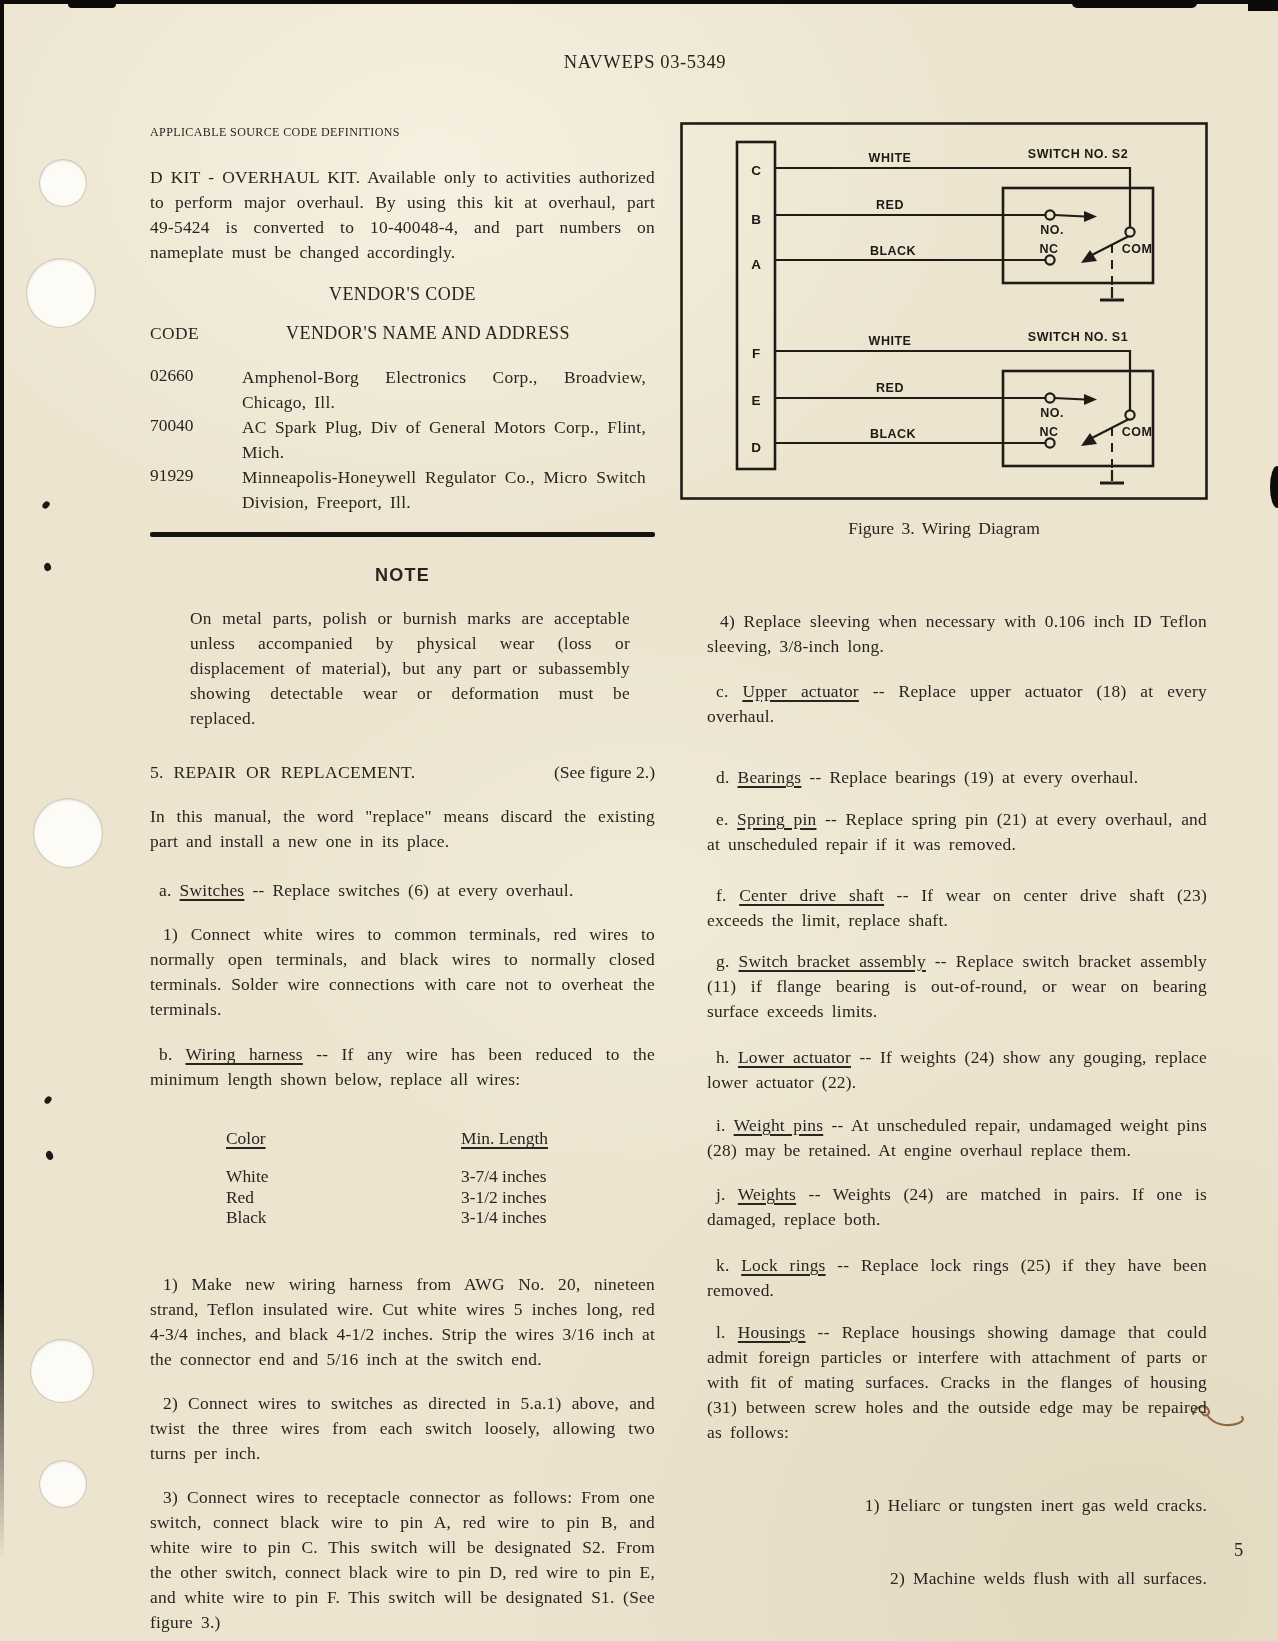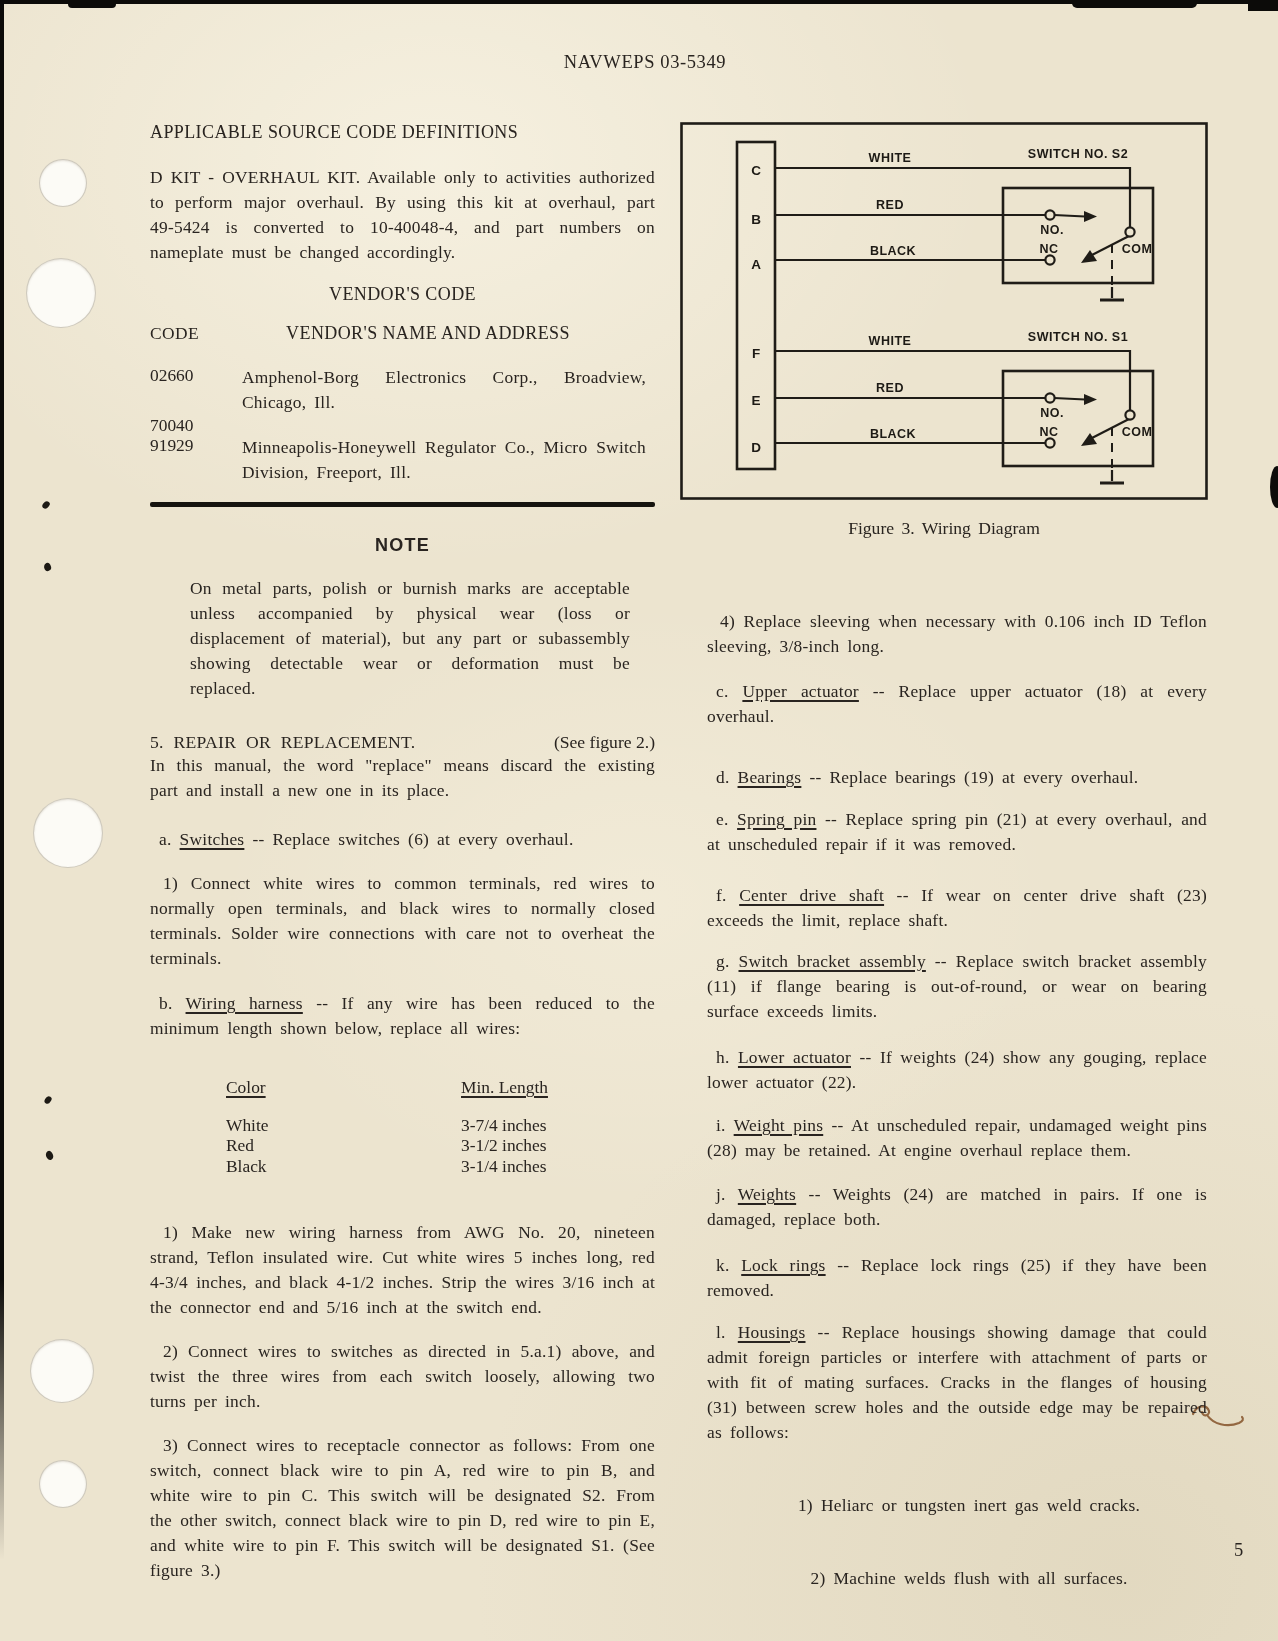--- a/index.html
+++ b/index.html
@@ -44,36 +44,36 @@
     font-size:18.5px;letter-spacing:0.6px;}
   .page-number{position:absolute;left:1234px;top:1540px;font-size:18.5px;}
   
   .para{margin:0;font-size:17.4px;line-height:25px;text-align:justify;
     word-spacing:3.4px;letter-spacing:0.25px;}
   .u{text-decoration:underline;text-underline-offset:3px;text-decoration-thickness:1.5px;}
   .ind-s{text-indent:9px;}
   .ind-m{text-indent:13px;}
   
   .col-left{position:absolute;left:150px;top:112px;width:505px;}
-  .lc-title{margin-top:10px;font-size:18px;letter-spacing:0.4px;line-height:20.6px;}
+  .lc-title{margin-top:10px;font-size:12px;letter-spacing:0.4px;line-height:20.6px;}
   .p-dkit{margin-top:22px;}
   .center-head{margin-top:19px;text-align:center;font-size:18px;letter-spacing:0.4px;line-height:20.6px;}
   .v-header{margin-top:19px;display:flex;font-size:18px;letter-spacing:0.4px;line-height:20.6px;}
   .v-rows{margin-top:21px;}
   .v-row{display:flex;}
   .v-code{width:76px;flex:none;font-size:17.4px;line-height:20.6px;}
   .v-name{width:404px;margin-left:16px;}
   .v-name-h{width:404px;text-align:center;font-family:Liberation Serif, serif;}
   .rule{margin-top:17px;height:5px;background:#16140f;border-radius:2px;}
   .note-title{margin-top:28px;text-align:center;font-family:"Liberation Sans","DejaVu Sans",sans-serif;
     font-weight:700;font-size:18px;letter-spacing:1.2px;line-height:20px;}
   .note-body{margin-top:21px;margin-left:40px;width:440px;}
   .sec5{margin-top:31px;display:flex;justify-content:space-between;font-size:17.6px;line-height:20.6px;text-align:center;}
   .sec5-left{word-spacing:5px;letter-spacing:0.3px;}
-  .p-intro{}
+  .p-intro{margin-top:22px;}
   .p-item-a{margin-top:24px;}
   .p-sub1{margin-top:19px;}
   .p-item-b{margin-top:20px;}
   .wt-head{margin-top:36px;display:flex;padding-left:76px;font-size:17.4px;line-height:20.6px;}
   .wt-rows{margin-top:17px;}
   .wt-row{display:flex;padding-left:76px;font-size:17.4px;line-height:20.6px;}
   .wt-c1{width:235px;flex:none;}
   .p-make{margin-top:44px;}
   .p-csw{margin-top:19px;}
   .p-crec{margin-top:19px;}
@@ -81,21 +81,21 @@
   .col-right{position:absolute;left:680px;top:122px;width:528px;}
   .fig-caption{margin-top:14px;text-align:center;font-size:17.6px;line-height:21px;word-spacing:3px;}
   .r-text{margin-left:27px;width:500px;}
   .p-sleeving{margin-top:70px;}
   .p-c{margin-top:20px;}  .p-d{margin-top:36px;}  .p-e{margin-top:17px;}
   .p-f{margin-top:26px;}  .p-g{margin-top:16px;}  .p-h{margin-top:21px;}
   .p-i{margin-top:18px;}  .p-j{margin-top:19px;}  .p-k{margin-top:21px;}
   .p-l{margin-top:17px;}
   .p-step1{margin-top:56px;}
   .p-step{margin-top:21px;}
-  .step{padding-left:24px;text-align:center;margin-top:48px;}
+  .step{padding-left:24px;text-align:right;margin-top:48px;}
   
   .fig-svg text{font-family:"Liberation Sans","DejaVu Sans",sans-serif;font-weight:700;fill:#1d1a15;}
   .fig-svg .lbl{font-size:12.5px;letter-spacing:0.5px;}
   .fig-svg .pin{font-size:13.5px;}
 </style>
 </head>
 <body>
 
 <div class="page">
 
@@ -133,20 +133,21 @@
       <span class="v-name-h">VENDOR'S NAME AND ADDRESS</span>
     </div>
 
     <div class="v-rows">
       <div class="v-row">
         <span class="v-code">02660</span>
         <div class="para v-name">Amphenol-Borg Electronics Corp., Broadview, Chicago, Ill.</div>
       </div>
       <div class="v-row">
         <span class="v-code">70040</span>
+        <div class="para v-name">AC Spark Plug, Div of General Motors Corp., Flint, Mich.</div>
       </div>
       <div class="v-row">
         <span class="v-code">91929</span>
         <div class="para v-name">Minneapolis-Honeywell Regulator Co., Micro Switch Division, Freeport, Ill.</div>
       </div>
     </div>
 
     <div class="rule"></div>
 
     <div class="note-title">NOTE</div>

